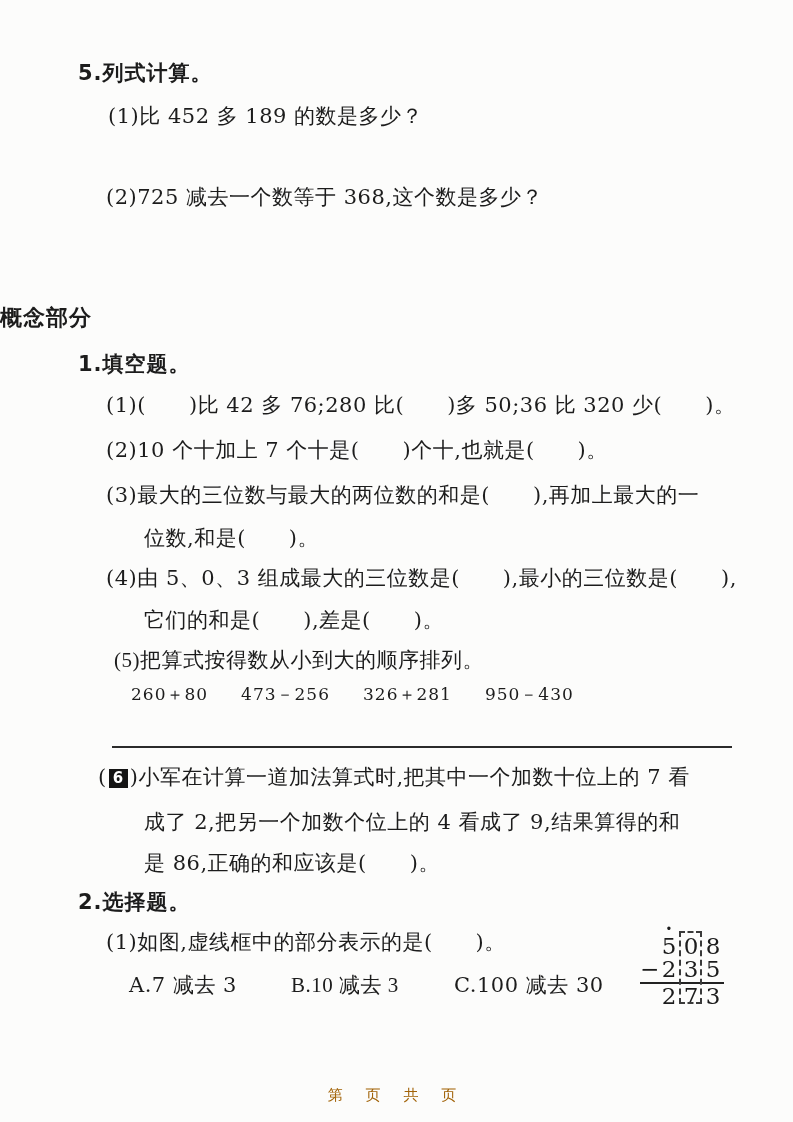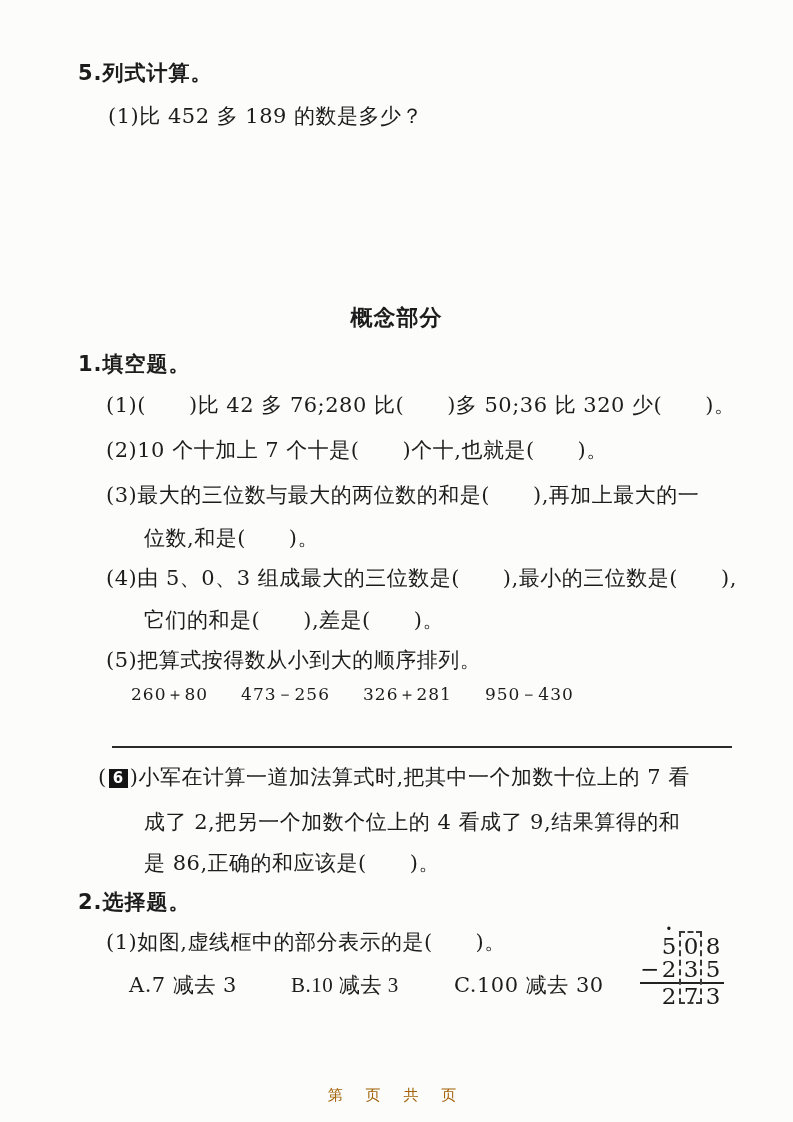--- a/index.html
+++ b/index.html
@@ -19,21 +19,21 @@
     white-space:nowrap;
     letter-spacing:0.5px;
   }
   .bold-head{
     font-family:"DejaVu Sans","Liberation Sans",sans-serif;
     font-weight:bold;
     font-size:21px;
     letter-spacing:1px;
   }
   .center-head{
-    left:0;right:0;text-align:center;
+    left:0;right:0;text-align:left;
     font-size:22px;
   }
   .expr-row{
     position:absolute;left:131px;top:683px;
     display:flex;gap:33px;
     font-size:17px;letter-spacing:1px;
   }
   .divider{
     position:absolute;left:112px;top:746px;
     width:620px;height:2px;background:#2b2b2b;
@@ -76,31 +76,32 @@
     font-family:"DejaVu Sans","Liberation Sans",sans-serif;
   }
 </style>
 </head>
 <body>
 
 <div class="page">
 
   <div class="line bold-head" style="left:78px;top:60px;">5.列式计算。</div>
   <div class="line" style="left:108px;top:103px;">(1)比 452 多 189 的数是多少？</div>
+  <div class="line" style="left:106px;top:184px;">(2)725 减去一个数等于 368,这个数是多少？</div>
 
   <div class="line bold-head center-head" style="top:305px;">概念部分</div>
 
   <div class="line bold-head" style="left:78px;top:351px;">1.填空题。</div>
   <div class="line" style="left:106px;top:392px;">(1)(　　)比 42 多 76;280 比(　　)多 50;36 比 320 少(　　)。</div>
   <div class="line" style="left:106px;top:437px;">(2)10 个十加上 7 个十是(　　)个十,也就是(　　)。</div>
   <div class="line" style="left:106px;top:482px;">(3)最大的三位数与最大的两位数的和是(　　),再加上最大的一</div>
   <div class="line" style="left:144px;top:525px;">位数,和是(　　)。</div>
   <div class="line" style="left:106px;top:565px;">(4)由 5、0、3 组成最大的三位数是(　　),最小的三位数是(　　),</div>
   <div class="line" style="left:144px;top:607px;">它们的和是(　　),差是(　　)。</div>
-  <div class="line" style="left:106px;top:647px;">(5)把算式按得数从小到大的顺序排列。</div>
+  <div class="line" style="left:114px;top:647px;font-family:Liberation Serif, serif;">(5)把算式按得数从小到大的顺序排列。</div>
 
   <div class="expr-row">
     <span>260＋80</span>
     <span>473－256</span>
     <span>326＋281</span>
     <span>950－430</span>
   </div>
 
   <div class="divider"></div>
 

